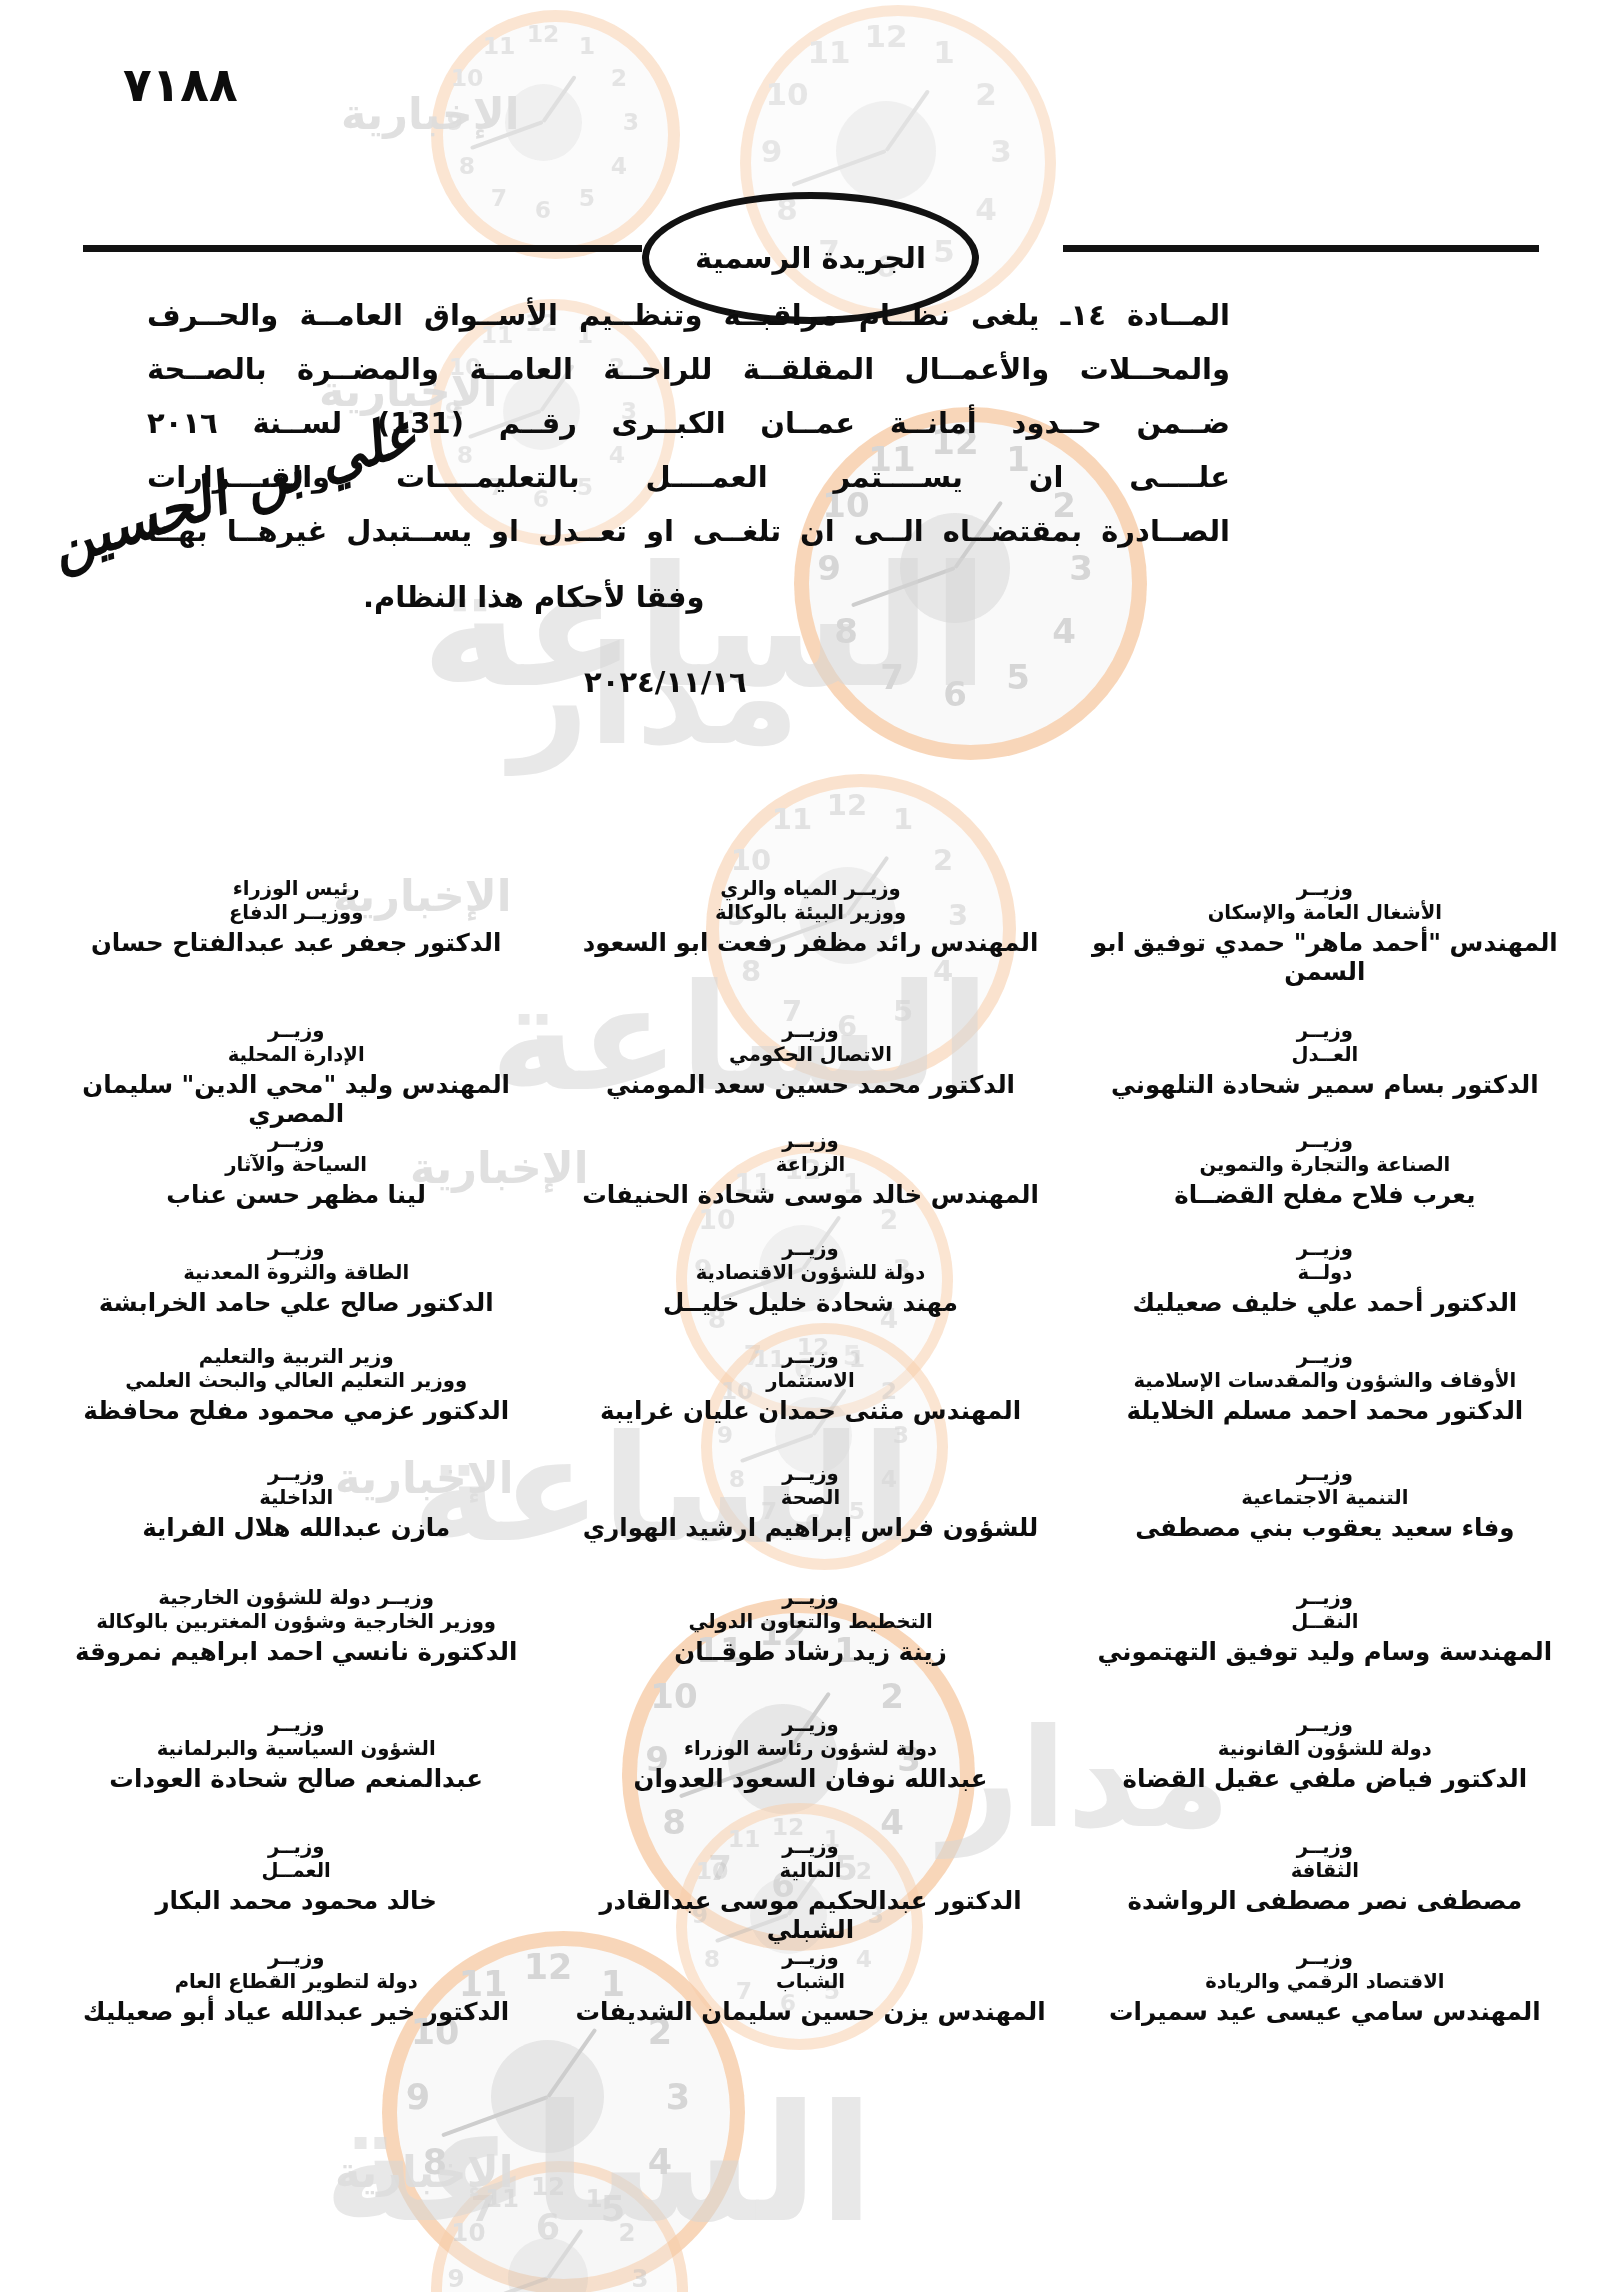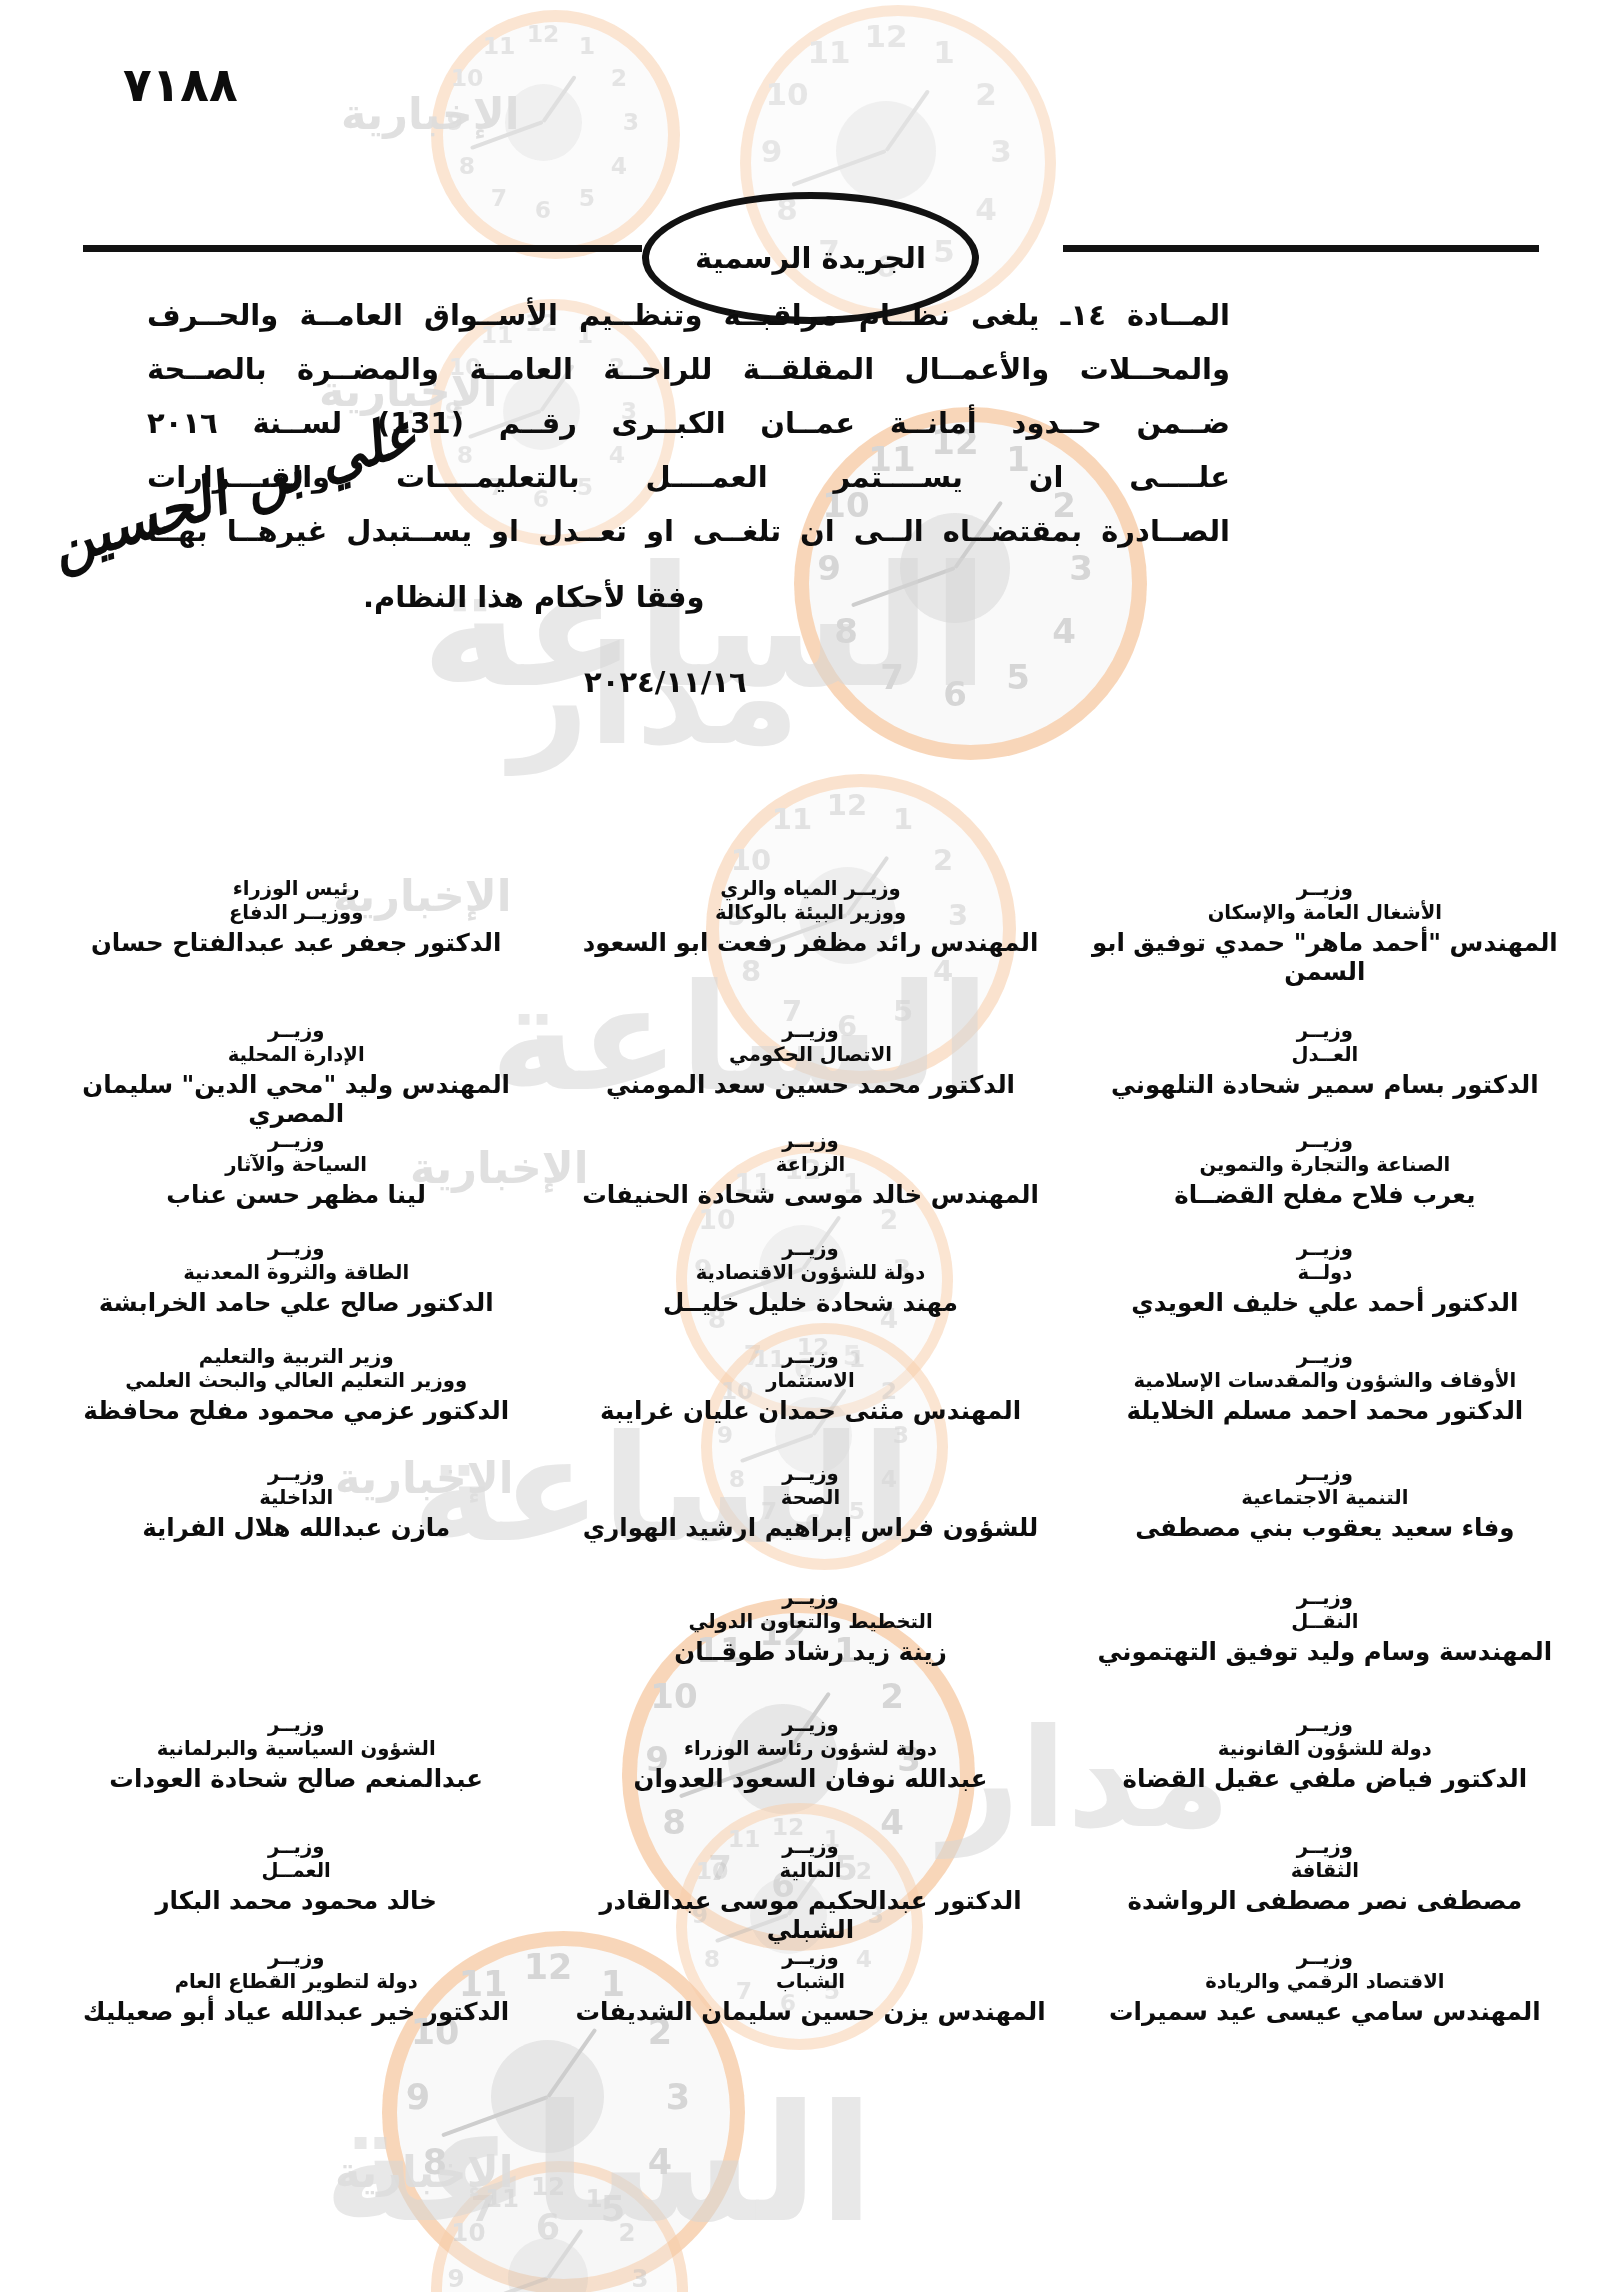--- a/index.html
+++ b/index.html
@@ -318,21 +318,21 @@
           <div class="m-cell">
             <div class="m-title">وزيــر
 السياحة والآثار</div>
             <div class="m-name">لينا مظهر حسن عناب</div>
           </div>
         </div>
         <div class="m-row" style="top: 1237px;">
           <div class="m-cell">
             <div class="m-title">وزيــر
 دولــة</div>
-            <div class="m-name">الدكتور أحمد علي خليف العويدي</div>
+            <div class="m-name">الدكتور أحمد علي خليف صعيليك</div>
           </div>
           <div class="m-cell">
             <div class="m-title">وزيــر
 دولة للشؤون الاقتصادية</div>
             <div class="m-name">مهند شحادة خليل خليــل</div>
           </div>
           <div class="m-cell">
             <div class="m-title">وزيــر
 الطاقة والثروة المعدنية</div>
             <div class="m-name">الدكتور صالح علي حامد الخرابشة</div>
@@ -376,20 +376,25 @@
           <div class="m-cell">
             <div class="m-title">وزيــر
 النقــل</div>
             <div class="m-name">المهندسة وسام وليد توفيق التهتموني</div>
           </div>
           <div class="m-cell">
             <div class="m-title">وزيــر
 التخطيط والتعاون الدولي</div>
             <div class="m-name">زينة زيد رشاد طوقــان</div>
           </div>
+          <div class="m-cell">
+            <div class="m-title">وزيــر دولة للشؤون الخارجية
+ووزير الخارجية وشؤون المغتربين بالوكالة</div>
+            <div class="m-name">الدكتورة نانسي احمد ابراهيم نمروقة</div>
+          </div>
         </div>
         <div class="m-row" style="top: 1713px;">
           <div class="m-cell">
             <div class="m-title">وزيــر
 دولة للشؤون القانونية</div>
             <div class="m-name">الدكتور فياض ملفي عقيل القضاة</div>
           </div>
           <div class="m-cell">
             <div class="m-title">وزيــر
 دولة لشؤون رئاسة الوزراء</div>

